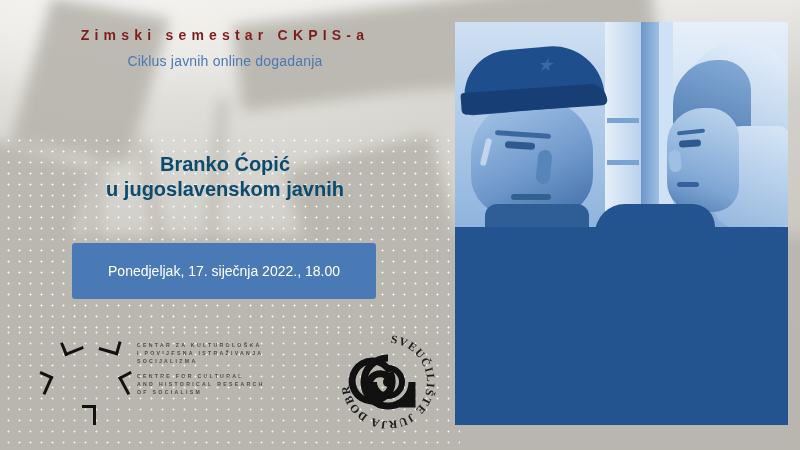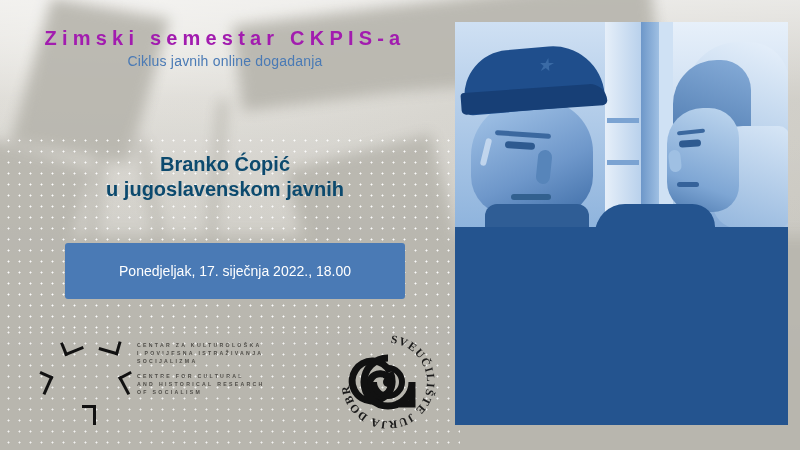--- a/index.html
+++ b/index.html
@@ -94,24 +94,24 @@
     background-size: 11px 11px;
     background-position: 3px 1px;
     pointer-events: none;
   }
 
   
   .header-title {
     position: absolute;
     left: 0; top: 27px; width: 450px;
     text-align: center;
-    font-size: 20px;
+    font-size: 14px;
     font-weight: bold;
     letter-spacing: 5.2px;
-    color: #a21caf;
+    color: #7f1d1d;
     white-space: nowrap;
   }
   .header-sub {
     position: absolute;
     left: 0; top: 53px; width: 450px;
     text-align: center;
     font-size: 14px;
     letter-spacing: .2px;
     color: #4a7ab5;
   }
@@ -130,22 +130,22 @@
     text-align: center;
     font-size: 20px;
     font-weight: bold;
     color: #0c4a6e;
     line-height: 25px;
   }
 
   
   .info-box {
     position: absolute;
-    left: 65px; top: 243px;
-    width: 340px; height: 56px;
+    left: 72px; top: 243px;
+    width: 304px; height: 56px;
     background: #4a7ab5;
     border-radius: 3px;
     display: flex;
     flex-direction: column;
     align-items: center;
     justify-content: center;
     color: #ffffff;
     font-size: 14px;
     line-height: 19px;
   }

